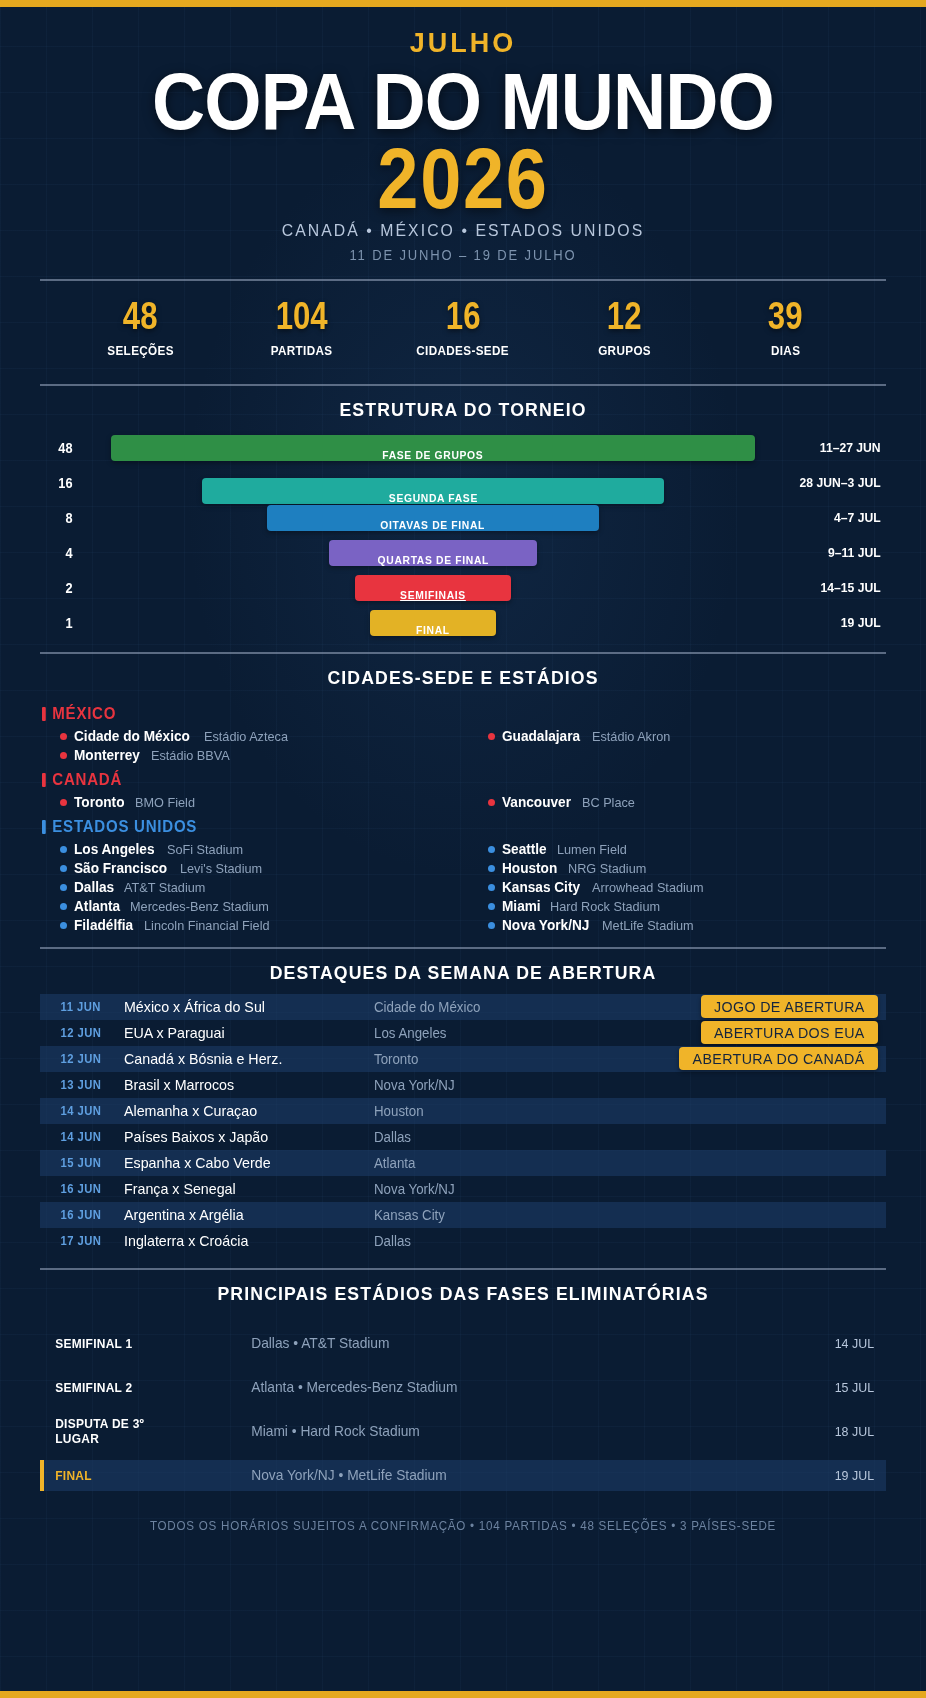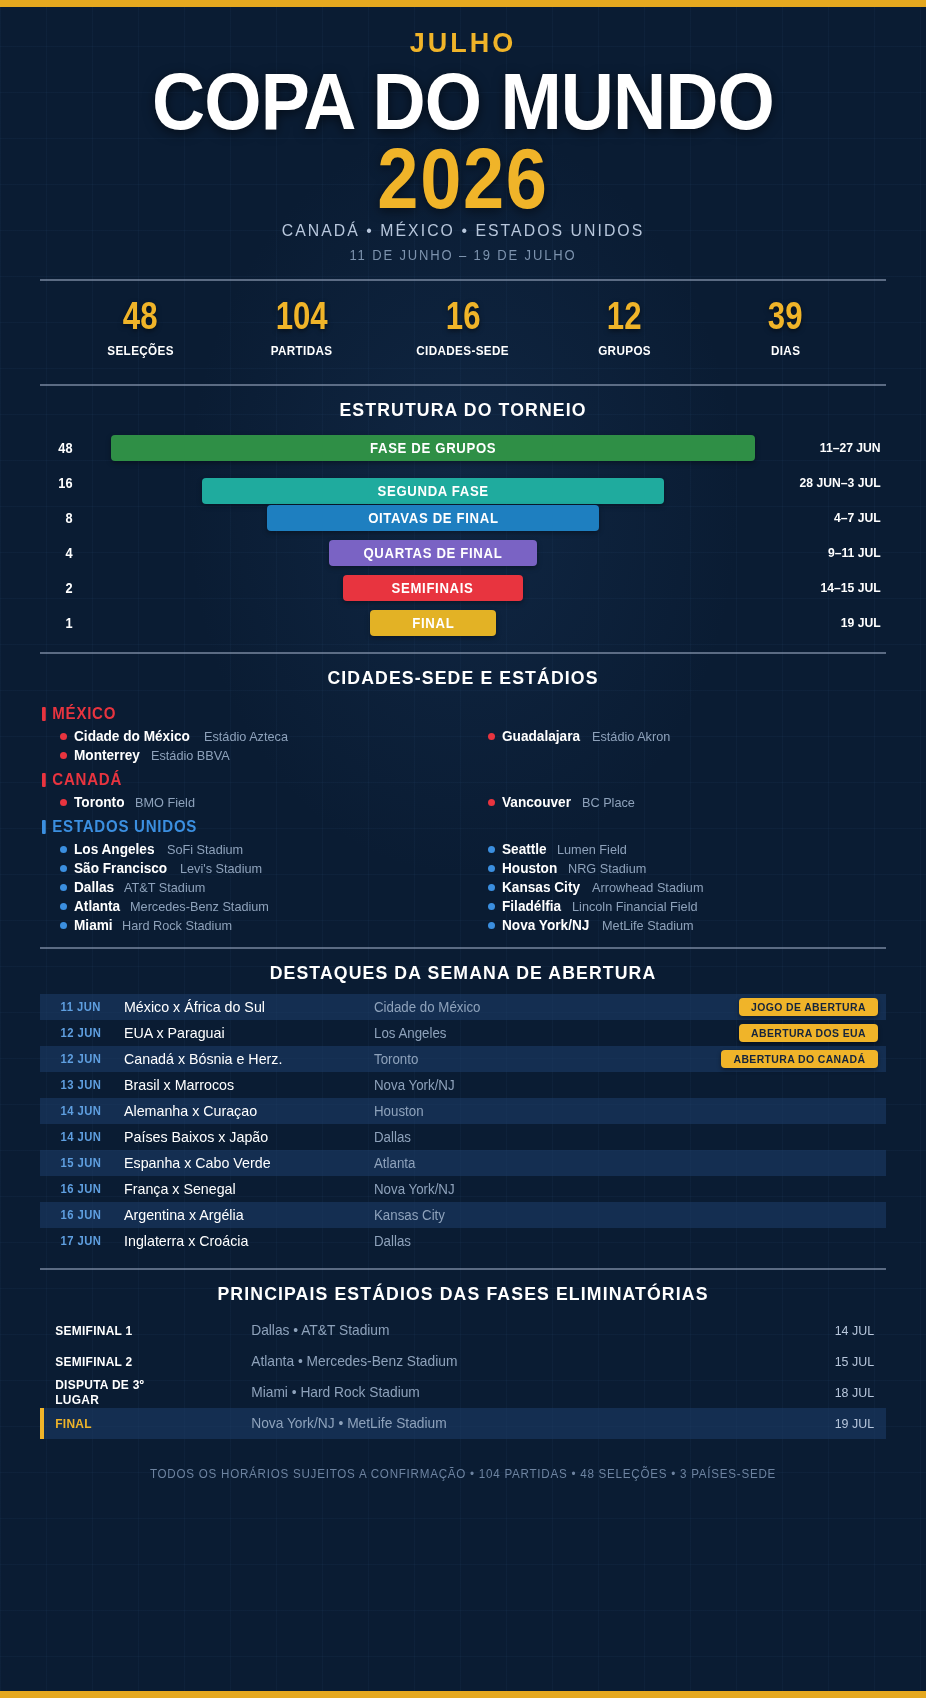--- a/index.html
+++ b/index.html
@@ -83,22 +83,22 @@
   }
 
   
   .struct-row { display:flex; align-items:center; height:34px; margin-bottom:1px; }
   .struct-count {
     width:48px; text-align:right; padding-right:14px;
     color:#ffffff; font-size:15px; font-weight:bold; transform:scaleX(0.85);
   }
   .struct-track { flex:1; display:flex; justify-content:center; }
   .struct-bar {
-    height:26px; border-radius:4px; display:flex; align-items:center; justify-content:center;
-    color:#ffffff; font-size:14px; font-weight:bold; letter-spacing:0.7px;
+    height:26px; border-radius:4px; display:flex; align-items:flex-end; justify-content:center;
+    color:#ffffff; font-size:11px; font-weight:bold; letter-spacing:0.7px;
     box-shadow:0 2px 5px rgba(0,0,0,0.35);
   }
   .struct-bar span { transform:scaleX(0.94); display:block; }
   .struct-date {
     width:108px; text-align:right; color:#ffffff; font-size:13.5px; font-weight:bold;
     transform:scaleX(0.9);
   }
 
   
   .country-head {
@@ -117,28 +117,28 @@
 
   
   .match-row {
     display:flex; align-items:center; height:26px; padding:0 8px 0 8px;
   }
   .match-row.alt { background:rgba(30,62,105,0.55); }
   .m-date { width:76px; color:#5f9fe0; font-size:12.5px; font-weight:bold; letter-spacing:0.5px; transform:scaleX(0.9); transform-origin:left; padding-left:14px;}
   .m-teams { flex:0 0 250px; color:#ffffff; font-size:15px; transform:scaleX(0.95); transform-origin:left; }
   .m-city { flex:1; color:#8ea2bb; font-size:14px; transform:scaleX(0.95); transform-origin:left; }
   .m-badge {
-    background:#f0b429; color:#14243d; font-size:11px; font-weight:bold;
+    background:#f0b429; color:#14243d; font-size:15px; font-weight:normal;
     padding:3px 9px; border-radius:4px; letter-spacing:0.4px; white-space:nowrap;
     box-shadow:0 2px 4px rgba(0,0,0,0.4);
   }
   .m-badge span { transform:scaleX(0.95); display:block; }
 
   
-  .ko-row { display:flex; align-items:center; height:31px; padding:0 10px 0 6px; }
+  .ko-row { display:flex; align-items:center; height:31px; padding:0 10px 0 6px;margin-top:13px; }
   .ko-row.hl { background:rgba(30,62,105,0.55); border-left:4px solid #f0b429; padding-left:2px; }
   .ko-label { width:152px; color:#ffffff; font-size:13px; font-weight:bold; letter-spacing:0.3px; transform:scaleX(0.92); transform-origin:left; padding-left:10px; }
   .ko-label.gold { color:#f0b429; }
   .ko-venue { flex:1; color:#8ea2bb; font-size:14.5px; transform:scaleX(0.95); transform-origin:left; padding-left:56px; }
   .ko-date { color:#b8c7dc; font-size:13.5px; transform:scaleX(0.92); }
 
   
   .footer {
     text-align:center; color:#6d83a0; font-size:12.5px; letter-spacing:0.8px;
     padding-top:28px; transform:scaleX(0.93);
@@ -208,21 +208,21 @@
           <div class="struct-track">
             <div class="struct-bar" style="width:208px;background:#7a63c4;">
               <span>QUARTAS DE FINAL</span>
             </div>
           </div>
           <div class="struct-date">9–11 JUL</div>
         </div>
         <div class="struct-row">
           <div class="struct-count">2</div>
           <div class="struct-track">
-            <div class="struct-bar" style="width:180px;background:#e8343f;">
+            <div class="struct-bar" style="width:156px;background:#e8343f;text-decoration:underline;">
               <span>SEMIFINAIS</span>
             </div>
           </div>
           <div class="struct-date">14–15 JUL</div>
         </div>
         <div class="struct-row">
           <div class="struct-count">1</div>
           <div class="struct-track">
             <div class="struct-bar" style="width:126px;background:#e3b225;">
               <span>FINAL</span>
@@ -299,27 +299,27 @@
             <span class="city-name">Kansas City</span>
             <span class="city-stadium">Arrowhead Stadium</span>
           </div>
           <div class="city-item">
             <span class="dot" style="background:#3b8fe0;"></span>
             <span class="city-name">Atlanta</span>
             <span class="city-stadium">Mercedes-Benz Stadium</span>
           </div>
           <div class="city-item">
             <span class="dot" style="background:#3b8fe0;"></span>
+            <span class="city-name">Miami</span>
+            <span class="city-stadium">Hard Rock Stadium</span>
+          </div>
+          <div class="city-item">
+            <span class="dot" style="background:#3b8fe0;"></span>
             <span class="city-name">Filadélfia</span>
             <span class="city-stadium">Lincoln Financial Field</span>
-          </div>
-          <div class="city-item">
-            <span class="dot" style="background:#3b8fe0;"></span>
-            <span class="city-name">Miami</span>
-            <span class="city-stadium">Hard Rock Stadium</span>
           </div>
           <div class="city-item">
             <span class="dot" style="background:#3b8fe0;"></span>
             <span class="city-name">Nova York/NJ</span>
             <span class="city-stadium">MetLife Stadium</span>
           </div>
         </div>
       </div>
 
     <div class="rule" style="margin-top:12px;"></div>

